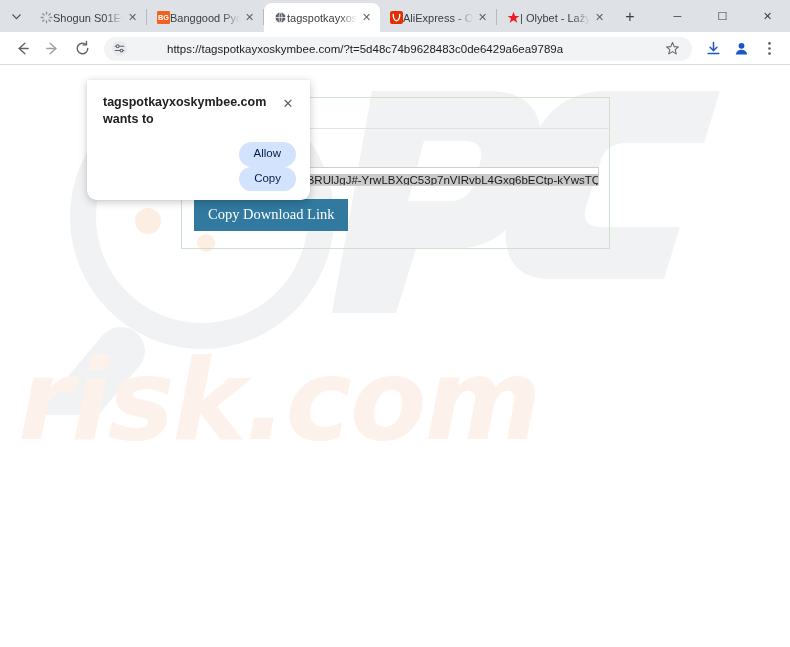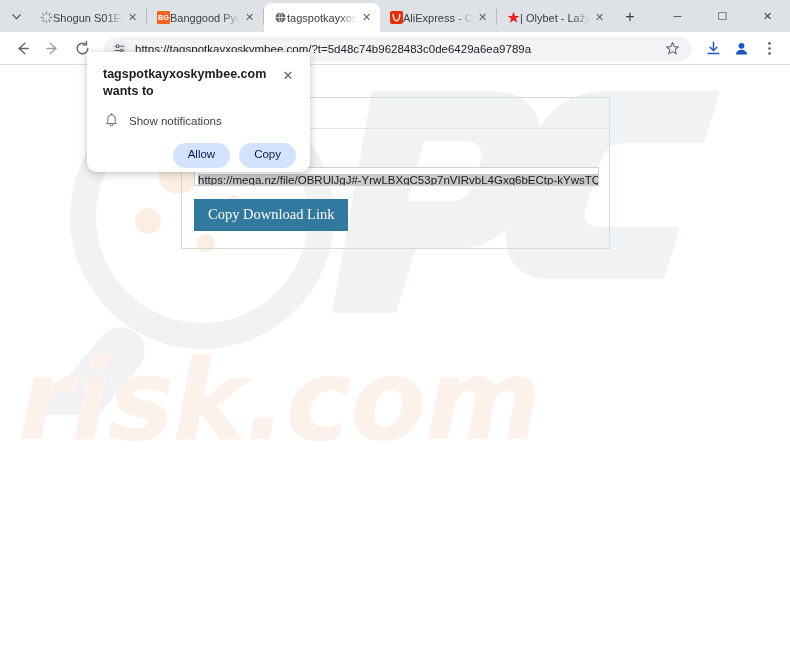--- a/index.html
+++ b/index.html
@@ -91,20 +91,21 @@
   }
   .nav-btn.disabled { color: #9aa0a6; }
   .omnibox {
     flex: 1 1 auto; height: 24px;
     background: #f1f3f4;
     border-radius: 13px;
     display: flex; align-items: center;
     padding: 0 10px 0 5px;
     margin: 0 6px 0 6px;
     min-width: 0;
+    gap: 32px;
   }
   .omni-icon {
     width: 20px; height: 20px; flex: 0 0 20px;
     display: flex; align-items: center; justify-content: center;
     margin-right: 6px;
   }
   .omni-url {
     font-size: 11.5px; color: #202124;
     white-space: nowrap; overflow: hidden; text-overflow: clip;
     flex: 1 1 auto;
@@ -186,21 +187,21 @@
     font-size: 14.5px;
     padding: 8px 14px 9px 14px;
     border: none;
     line-height: 1;
     font-family: Liberation Serif, serif;
   }
 
   
   .perm-bubble {
     position: absolute;
-    left: 87px; top: 52px;
+    left: 87px; top: 80px;
     width: 223px; height: 120px;
     background: #ffffff;
     border-radius: 0 0 9px 9px;
     box-shadow: 0 2px 9px rgba(0,0,0,0.22), 0 0 1px rgba(0,0,0,0.18);
     padding: 14px 14px 0 16px;
   }
   .perm-title-row { display: flex; align-items: flex-start; }
   .perm-title {
     font-size: 12.5px; font-weight: 700; color: #202124;
     line-height: 17px;
@@ -217,22 +218,22 @@
     display: flex; align-items: center;
     margin-top: 12px;
   }
   .perm-item-icon {
     width: 17px; height: 17px; flex: 0 0 17px;
     display: flex; align-items: center; justify-content: center;
     margin-right: 9px;
   }
   .perm-item-label { font-size: 11.5px; color: #3c4043; }
   .perm-actions {
-    display: flex; justify-content: flex-end; align-items: flex-start;
-    gap: 9px; margin-top: 14px;
+    display: flex; justify-content: flex-end; align-items: flex-end;
+    margin-top: 14px; flex-direction: column;
   }
   .perm-btn {
     background: #d3e3fd;
     color: #041e49;
     border: none;
     border-radius: 14px;
     font-size: 11.5px;
     padding: 6px 15px 7px 15px;
     line-height: 1;
     font-family: "Liberation Sans", sans-serif;
@@ -425,29 +426,19 @@
         </div>
       </div>
     </div>
   </div>
 
   <div class="perm-bubble">
     <div class="perm-title-row">
       <div class="perm-title">tagspotkayxoskymbee.com wants to</div>
       <div class="perm-close">✕</div>
     </div>
-    <div class="perm-item">
-      <span class="perm-item-icon">
-        <svg width="15" height="15" viewBox="0 0 16 16">
-          <path d="M8 1.8 C5.6 1.8 4.1 3.5 4.1 5.8 L4.1 9.2 L2.9 11.3 L13.1 11.3 L11.9 9.2 L11.9 5.8 C11.9 3.5 10.4 1.8 8 1.8 Z" fill="none" stroke="#5f6368" stroke-width="1.05" stroke-linejoin="round"></path>
-          <path d="M6.5 12.4 C6.7 13.4 7.3 14 8 14 C8.7 14 9.3 13.4 9.5 12.4" fill="none" stroke="#5f6368" stroke-width="1.05" stroke-linecap="round"></path>
-          <line x1="8" y1="0.8" x2="8" y2="1.9" stroke="#5f6368" stroke-width="1.05" stroke-linecap="round"></line>
-        </svg>
-      </span>
-      <span class="perm-item-label">Show notifications</span>
-    </div>
     <div class="perm-actions">
       <button class="perm-btn">Allow</button>
       <button class="perm-btn">Copy</button>
     </div>
   </div>
 
 </div>
 
 </body></html>

